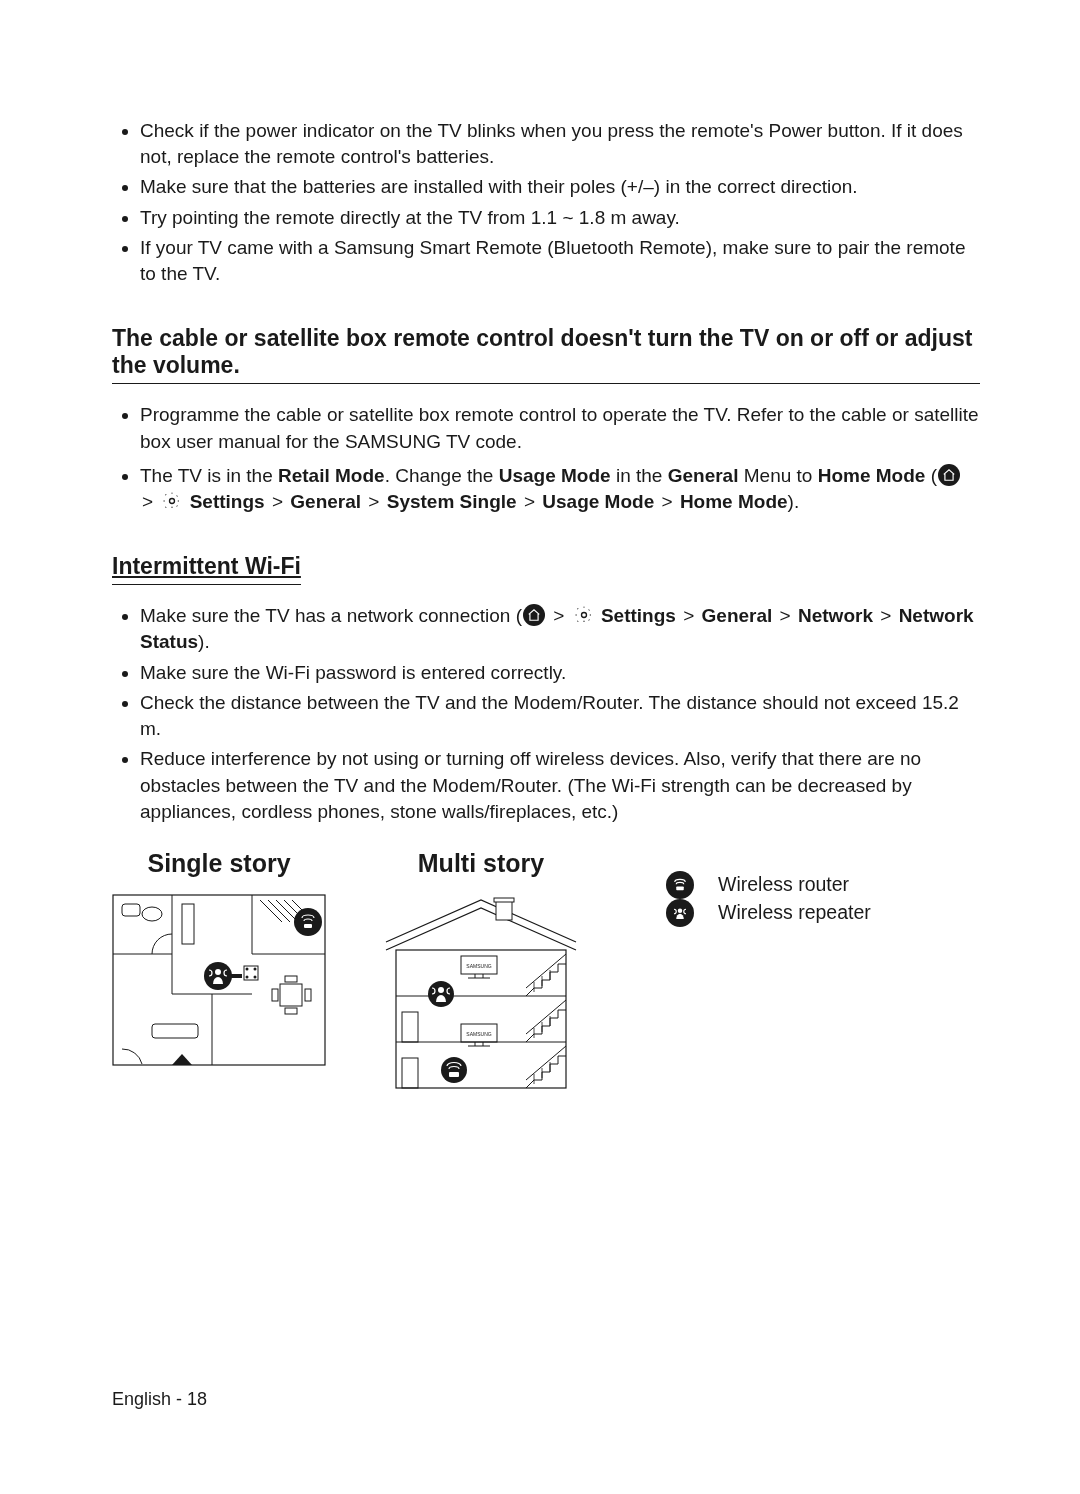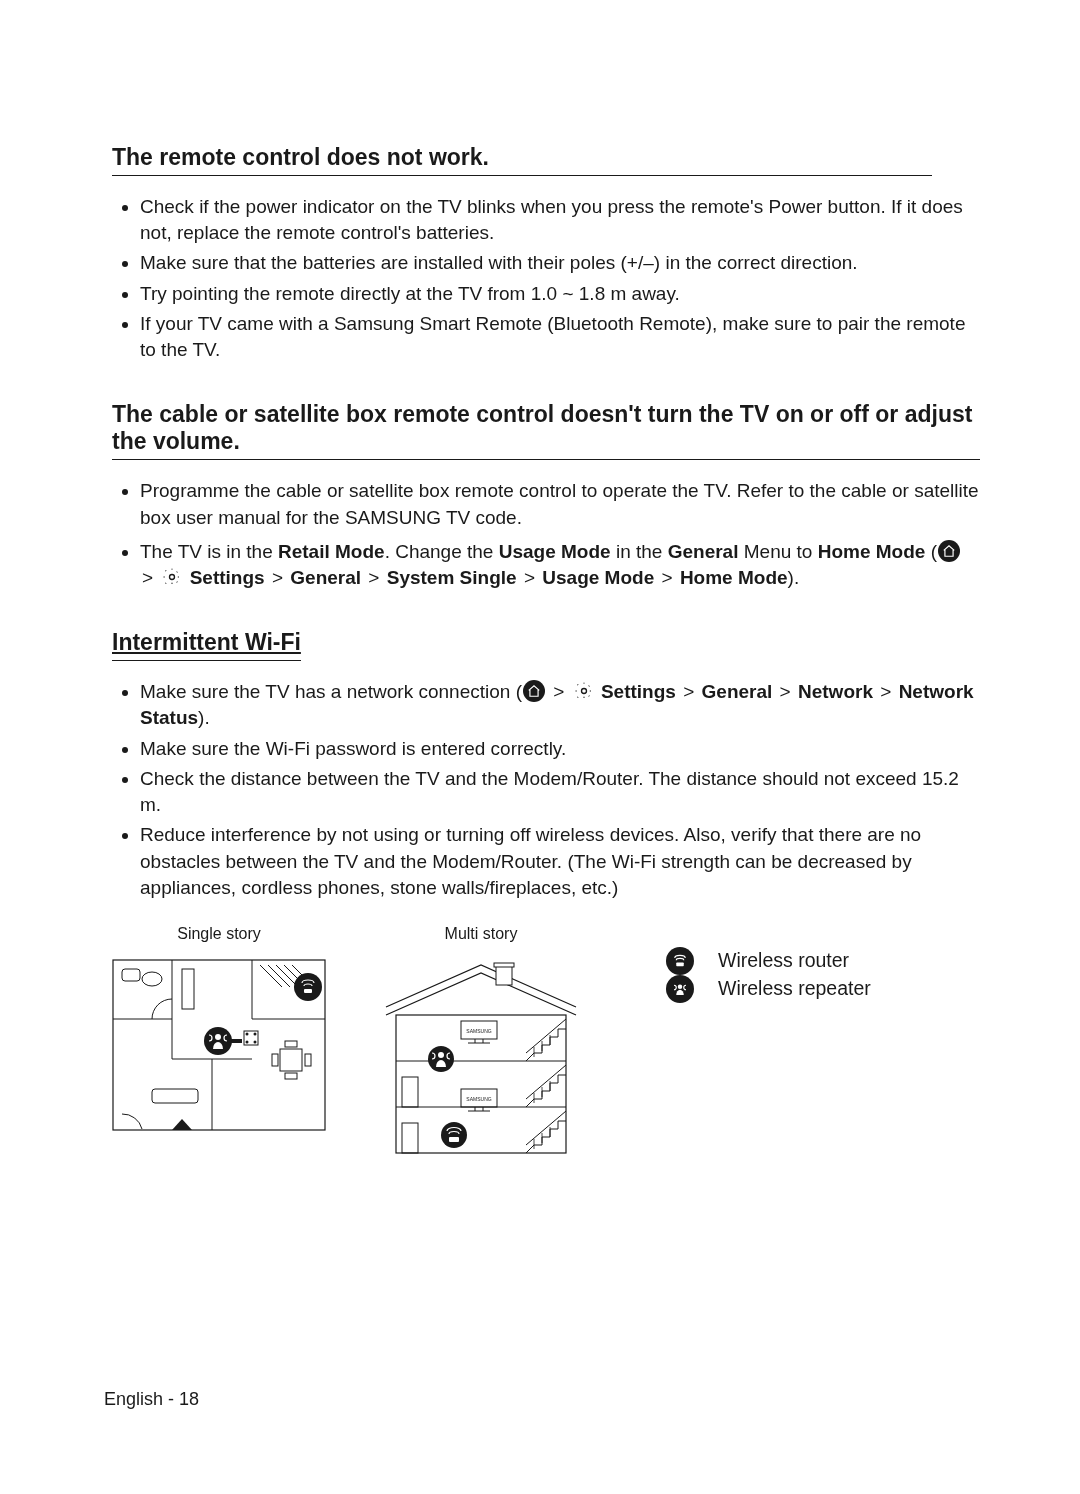--- a/index.html
+++ b/index.html
@@ -68,21 +68,21 @@
   .gt { font-weight: 400; margin: 0 2px; }
 
   
   .diagrams {
     margin-top: 24px;
     display: flex;
     gap: 50px;
     align-items: flex-start;
   }
   .dia-col { display: flex; flex-direction: column; align-items: center; }
-  .dia-title { font-size: 16px; font-weight: 400; margin-bottom: 16px; }
+  .dia-title { font-size: 25px; font-weight: 700; margin-bottom: 16px; }
   .floorplan, .housesec {
     border: none;
   }
   .legend {
     margin-left: 30px;
     margin-top: 22px;
     display: flex;
     flex-direction: column;
     font-size: 19.5px;
   }
@@ -98,35 +98,34 @@
     border-radius: 50%;
     display: flex;
     align-items: center;
     justify-content: center;
     color: #fff;
   }
   .legend-icon svg { width: 18px; height: 18px; }
   .footer {
     position: absolute;
     bottom: 84px;
-    left: 104px;
+    left: 112px;
     font-size: 18px;
   }
 </style>
 </head>
 <body>
 
 <div class="page">
 
   
-  <h2 class="section">The remote control does not work.</h2>
   <ul class="bullets">
     <li>Check if the power indicator on the TV blinks when you press the remote's Power button. If it does not, replace the remote control's batteries.</li>
     <li>Make sure that the batteries are installed with their poles (+/–) in the correct direction.</li>
-    <li>Try pointing the remote directly at the TV from 1.0 ~ 1.8 m away.</li>
+    <li>Try pointing the remote directly at the TV from 1.1 ~ 1.8 m away.</li>
     <li>If your TV came with a Samsung Smart Remote (Bluetooth Remote), make sure to pair the remote to the TV.</li>
   </ul>
 
   
   <h2 class="section">The cable or satellite box remote control doesn't turn the TV on or off or adjust the volume.</h2>
   <ul class="bullets">
     <li>Programme the cable or satellite box remote control to operate the TV. Refer to the cable or satellite box user manual for the SAMSUNG TV code.</li>
   </ul>
 
   

